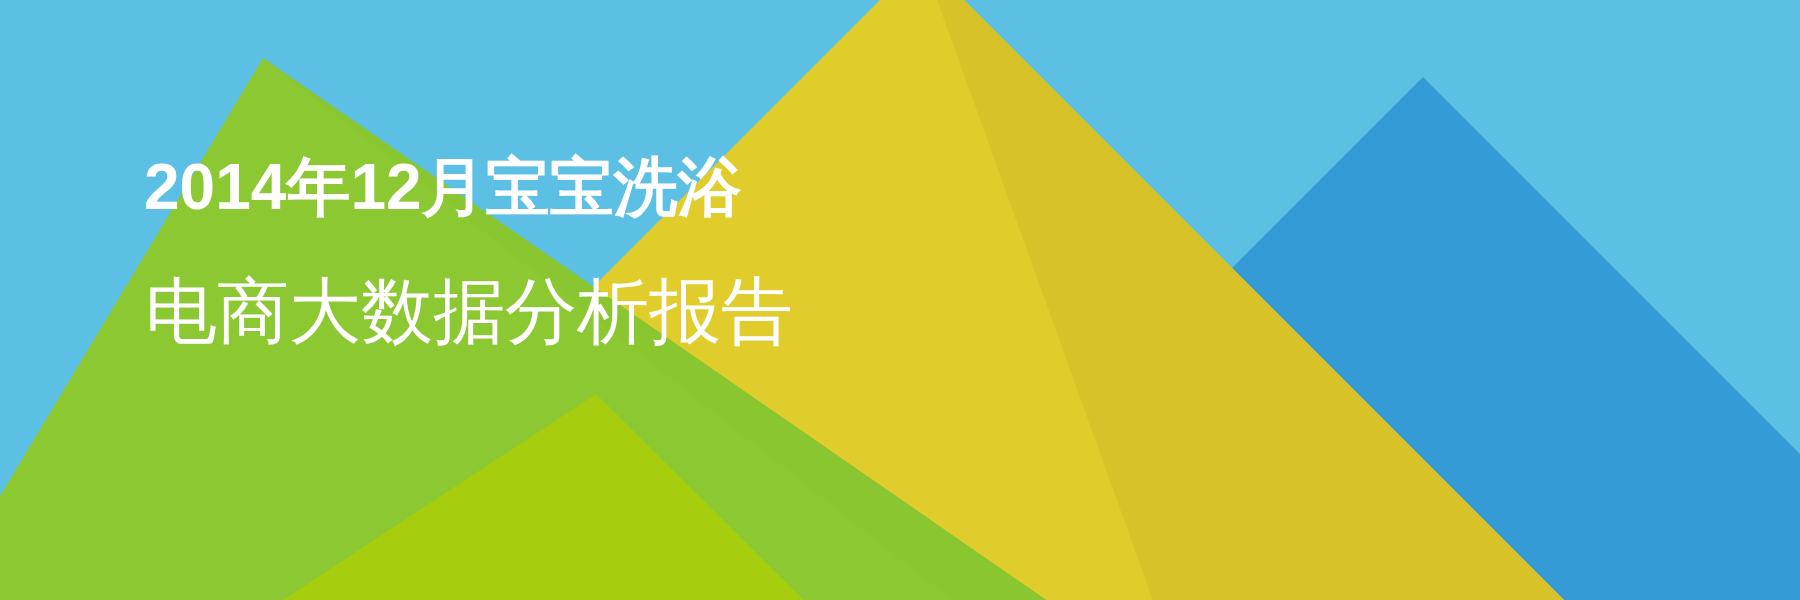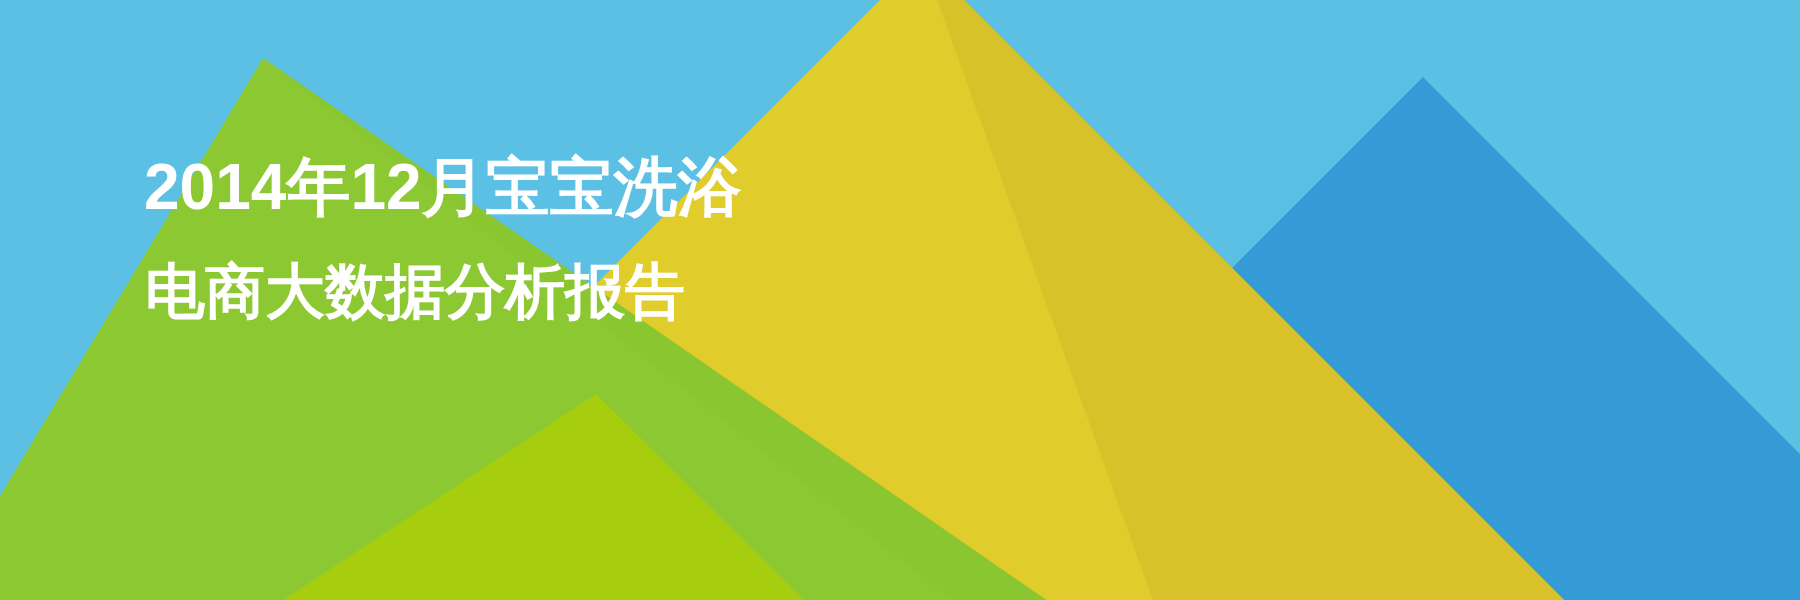--- a/index.html
+++ b/index.html
@@ -40,23 +40,23 @@
   }
   #title-line-1 {
     left: 144px;
     top: 155px;
     font-size: 64px;
     font-weight: bold;
     line-height: 1.0;
   }
   #title-line-2 {
     left: 145px;
-    top: 262px;
-    font-size: 60px;
-    font-weight: bold;
+    top: 275px;
+    font-size: 72px;
+    font-weight: normal;
     line-height: 1.0;
   }
 </style>
 </head>
 <body>
 
 <div id="banner">
 
   <svg id="bg-svg" viewBox="0 0 1800 600" preserveAspectRatio="none" xmlns="http://www.w3.org/2000/svg">
 

